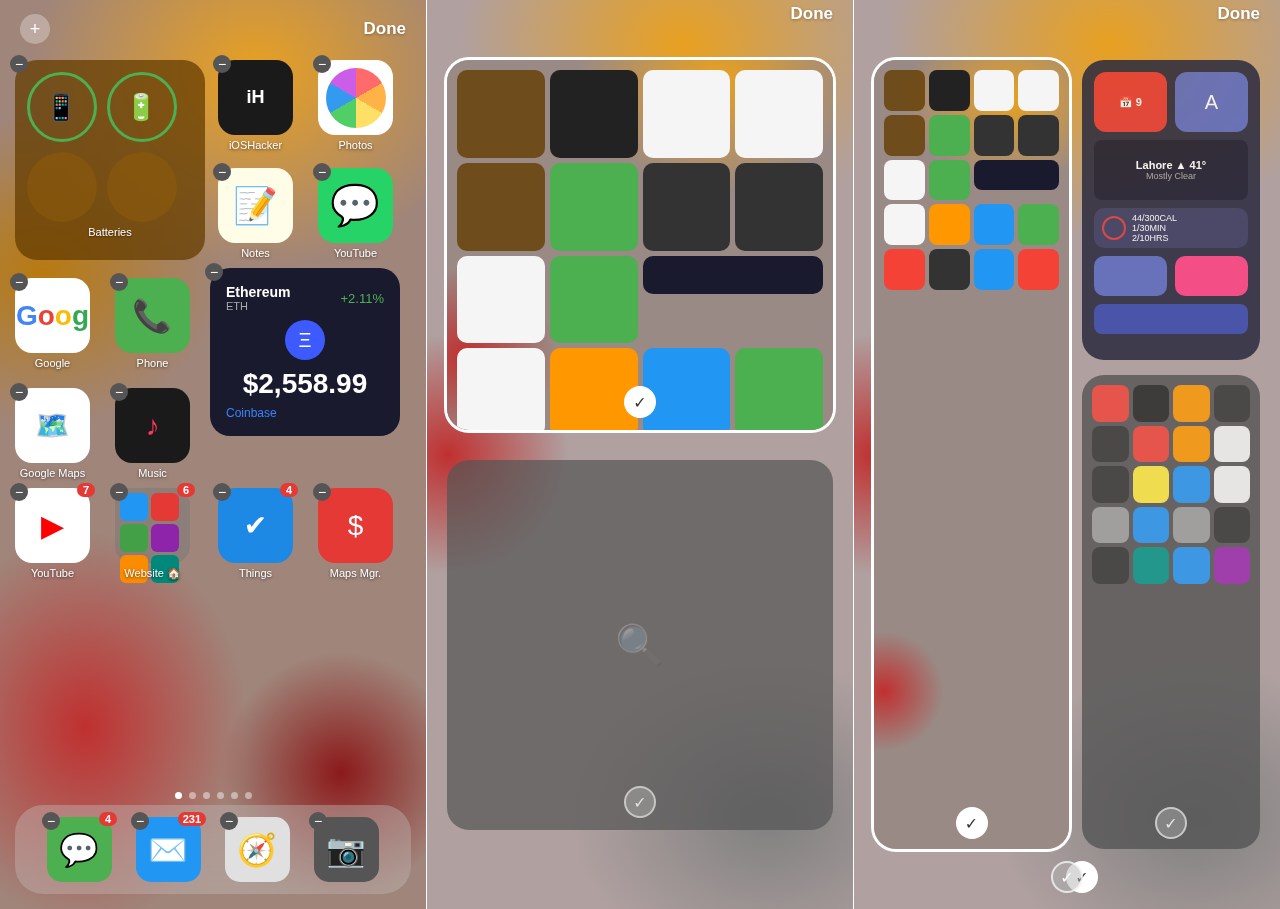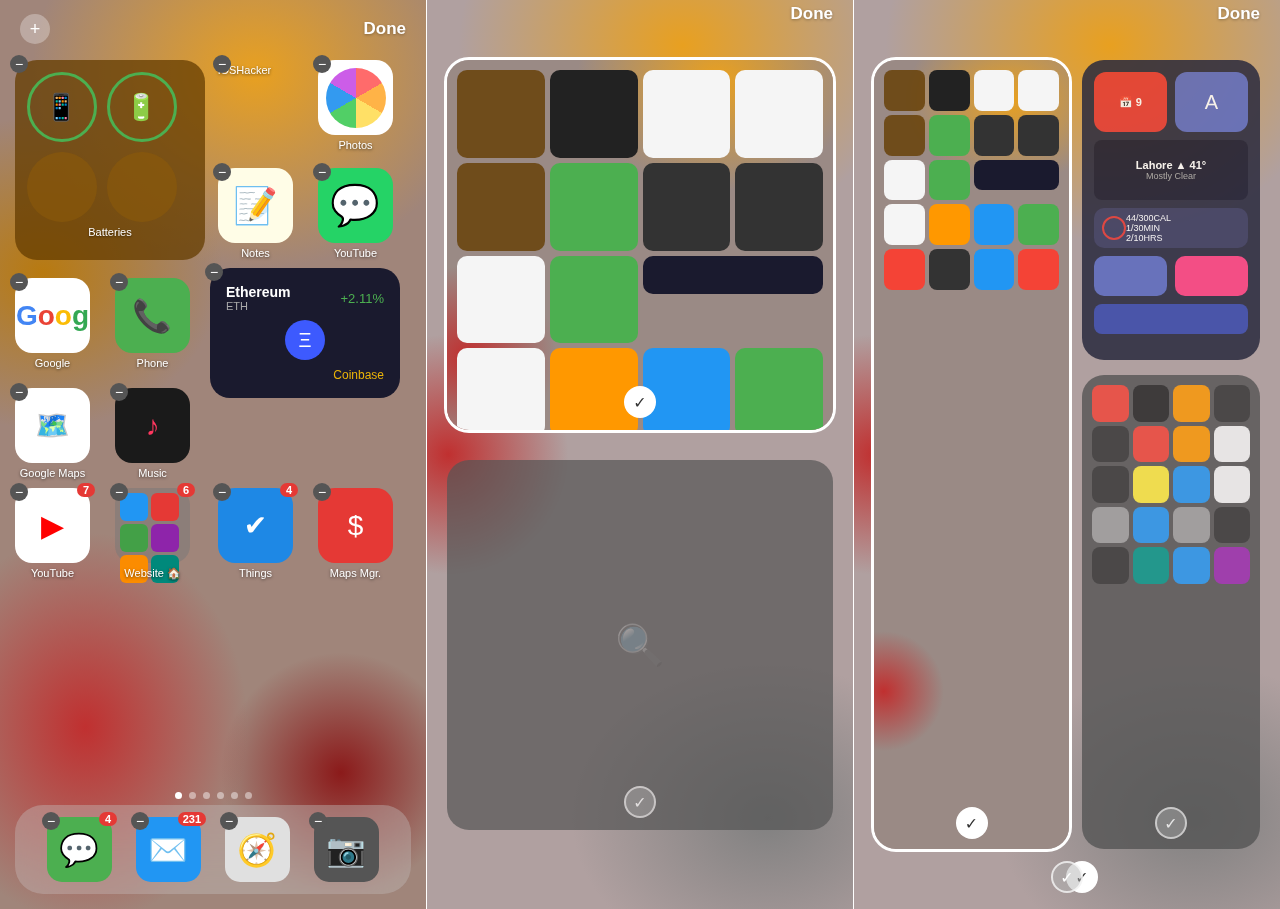--- a/index.html
+++ b/index.html
@@ -176,21 +176,21 @@
     .coinbase-name { font-size: 14px; font-weight: 600; }
     .coinbase-ticker { font-size: 11px; color: #aaa; }
     .coinbase-pct { font-size: 13px; color: #4caf50; }
     .coinbase-logo {
       width: 40px; height: 40px; border-radius: 50%;
       background: #3d5afe;
       display: flex; align-items: center; justify-content: center;
       font-size: 20px; margin: 8px auto;
     }
     .coinbase-price { font-size: 28px; font-weight: 700; text-align: center; }
-    .coinbase-label { color: #eab308; font-size: 12px; text-align: right; margin-top: 6px; }
+    .coinbase-label { color: #3b82f6; font-size: 12px; text-align: left; margin-top: 6px; }
 
     
     .folder-icon {
       width: 75px; height: 75px;
       border-radius: 17px;
       background: rgba(120,120,120,0.5);
       display: flex; flex-wrap: wrap;
       padding: 5px; gap: 3px;
       align-content: flex-start;
     }
@@ -306,20 +306,21 @@
     </div>
     <div class="battery-dot-row">
       <div class="battery-dot"></div>
       <div class="battery-dot"></div>
     </div>
     <div class="widget-label">Batteries</div>
   </div>
 
   <div class="app-icon-wrap" style="top:60px;left:218px;">
     <div class="minus-badge">−</div>
+    <div class="app-icon ios-hacker-icon">iH</div>
     <div class="app-label">iOSHacker</div>
   </div>
 
   <div class="app-icon-wrap" style="top:60px;left:318px;">
     <div class="minus-badge">−</div>
     <div class="app-icon photos-icon">
       <div class="photos-flower"></div>
     </div>
     <div class="app-label">Photos</div>
   </div>
@@ -356,20 +357,21 @@
   <div class="coinbase-widget">
     <div class="minus-badge">−</div>
     <div class="coinbase-header">
       <div>
         <div class="coinbase-name">Ethereum</div>
         <div class="coinbase-ticker">ETH</div>
       </div>
       <div class="coinbase-pct">+2.11%</div>
     </div>
     <div class="coinbase-logo">Ξ</div>
+    <div class="coinbase-price">$2,558.99</div>
     <div class="coinbase-label">Coinbase</div>
   </div>
 
   <div class="app-icon-wrap" style="top:388px;left:15px;">
     <div class="minus-badge">−</div>
     <div class="app-icon maps-icon">🗺️</div>
     <div class="app-label">Google Maps</div>
   </div>
 
   <div class="app-icon-wrap" style="top:388px;left:115px;">
@@ -516,21 +518,21 @@
 
   <div style="position:absolute;top:60px;left:228px;right:20px;height:300px;border-radius:22px;overflow:hidden;background:#2a2a3e;opacity:0.85;">
     <div style="padding:12px;display:grid;grid-template-columns:repeat(2,1fr);gap:8px;">
 
       <div style="height:60px;border-radius:12px;background:#e53935;display:flex;align-items:center;justify-content:center;color:white;font-size:11px;font-weight:600;">📅 9</div>
       <div style="height:60px;border-radius:12px;background:#5c6bc0;display:flex;align-items:center;justify-content:center;color:white;font-size:20px;">A</div>
       <div style="height:60px;border-radius:8px;background:#1a1a2e;display:flex;flex-direction:column;align-items:center;justify-content:center;color:white;font-size:9px;grid-column:span 2;">
         <div style="font-size:11px;font-weight:600;">Lahore ▲ 41°</div>
         <div style="font-size:9px;color:#aaa;">Mostly Clear</div>
       </div>
-      <div style="height:40px;border-radius:10px;background:#3a3a5e;grid-column:span 2;display:flex;align-items:center;padding:0 8px;">
+      <div style="height:40px;border-radius:10px;background:#3a3a5e;grid-column:span 2;display:flex;align-items:center;padding:0 8px;gap:6px;">
         <div style="width:24px;height:24px;border-radius:50%;border:2px solid #e53935;"></div>
         <div style="color:white;font-size:9px;">44/300CAL<br>1/30MIN<br>2/10HRS</div>
       </div>
       <div style="height:40px;border-radius:10px;background:#5c6bc0;"></div>
       <div style="height:40px;border-radius:10px;background:#ff4081;"></div>
       <div style="height:30px;border-radius:8px;background:#3949ab;grid-column:span 2;"></div>
     </div>
   </div>
 
   <div style="position:absolute;top:375px;left:228px;right:20px;bottom:60px;border-radius:22px;overflow:hidden;background:#555;opacity:0.8;">

